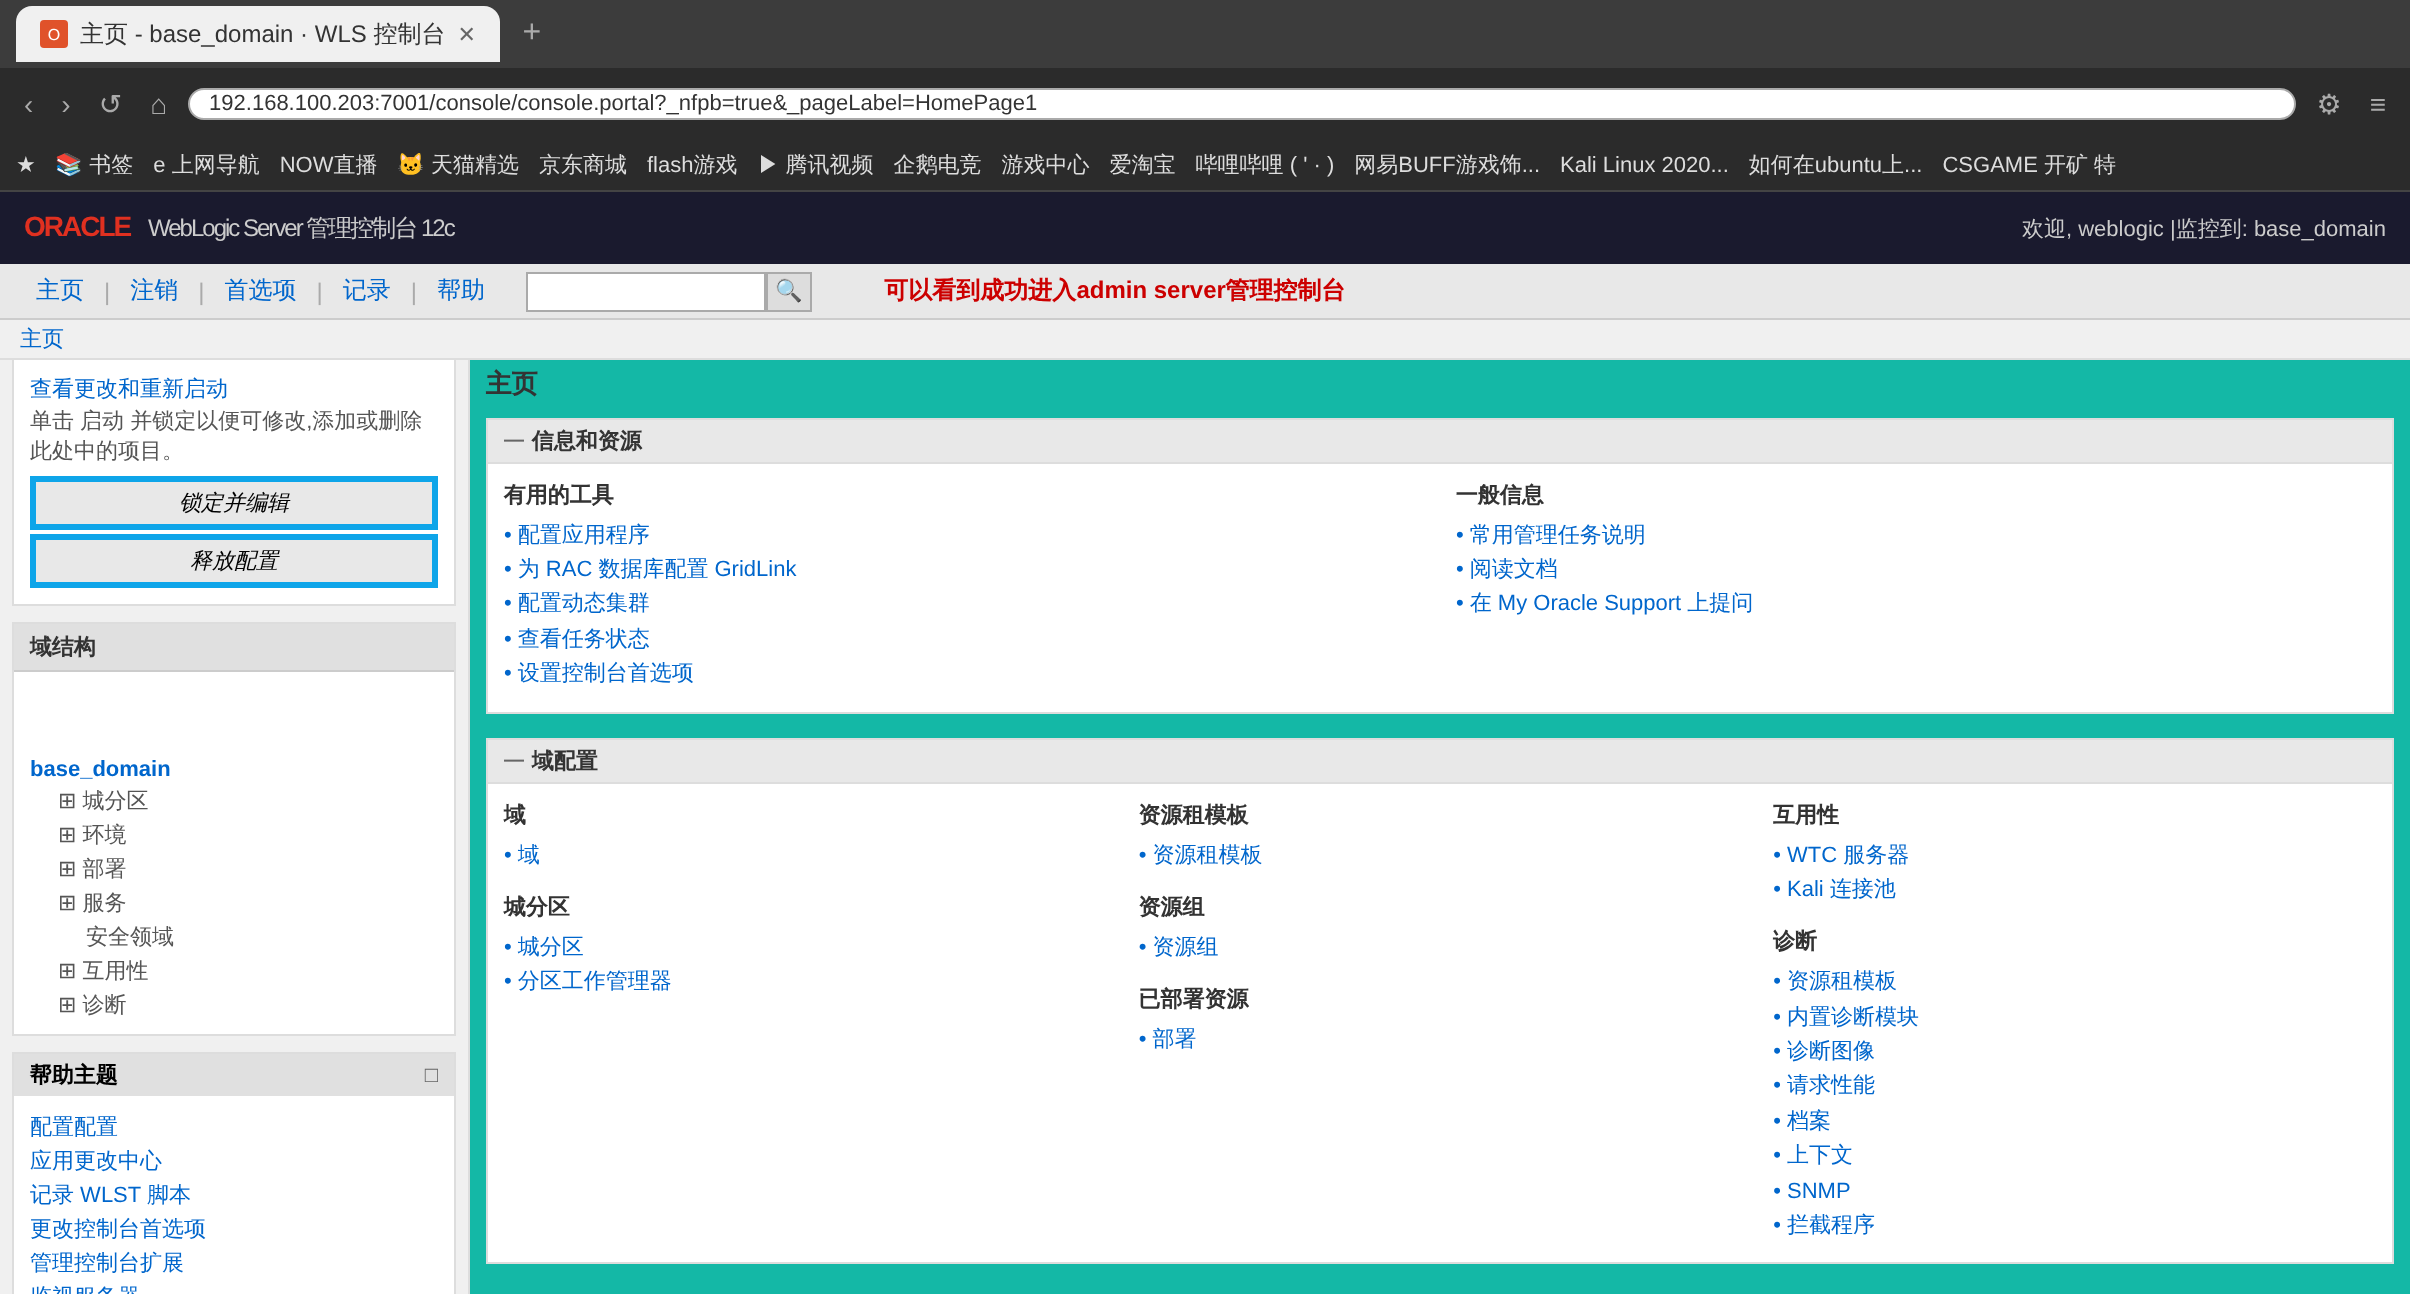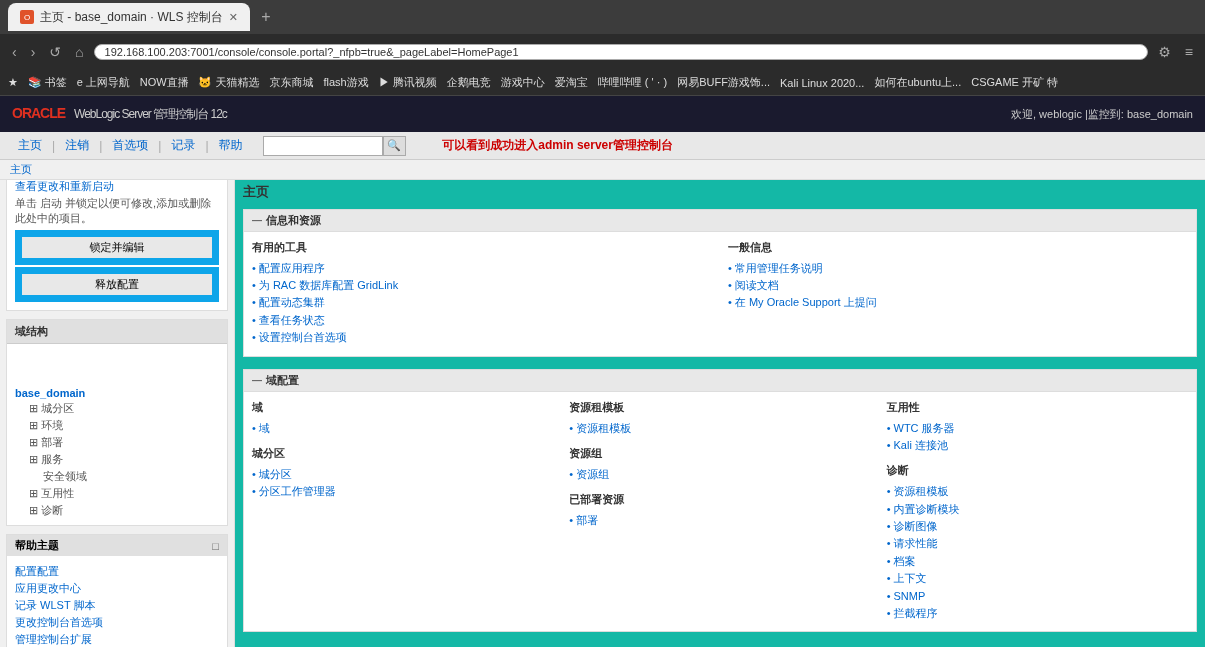--- a/index.html
+++ b/index.html
@@ -36,21 +36,21 @@
     
     .wls-main { display: flex; flex: 1; overflow: hidden; align-items: center; }
     
     
     .sidebar { width: 235px; background: #f0f0f0; border-right: 1px solid #ddd; overflow-y: auto; padding: 6px; flex-shrink: 0; }
     .sidebar-section { background: #fff; border: 1px solid #ddd; margin-bottom: 8px; }
     .sidebar-section-title { background: #e0e0e0; padding: 4px 8px; font-weight: bold; font-size: 11px; color: #333; border-bottom: 1px solid #ccc; display: flex; align-items: center; justify-content: space-between; }
     .sidebar-content { padding: 6px 8px; }
     .sidebar-link { color: #0066cc; font-size: 11px; cursor: pointer; display: block; margin: 2px 0; }
     .sidebar-text { font-size: 11px; color: #555; margin-bottom: 4px; line-height: 1.4; }
-    .sidebar-btn { background: #e8e8e8; border: 7px solid #0ea5e9; padding: 3px 8px; font-size: 11px; cursor: pointer; margin: 2px 0; display: block; width: 100%; text-align: center; }
+    .sidebar-btn { background: #e8e8e8; border: 3px solid #0ea5e9; padding: 3px 8px; font-size: 11px; cursor: pointer; margin: 2px 0; display: block; width: 100%; text-align: center; font-style: italic; }
     .domain-tree { font-size: 11px; margin-top: 36px; }
     .tree-item { padding: 1px 0; cursor: pointer; }
     .tree-item.root { color: #0066cc; font-weight: bold; }
     .tree-item.child { padding-left: 14px; color: #555; }
     .tree-item.child2 { padding-left: 28px; color: #555; }
 
     
     .help-panel { background: #fff; border: 1px solid #ddd; margin-bottom: 8px; }
     .panel-title { background: #e0e0e0; padding: 3px 8px; font-size: 11px; font-weight: bold; display: flex; align-items: center; justify-content: between; }
     .panel-close { margin-left: auto; cursor: pointer; color: #666; font-size: 11px; }

